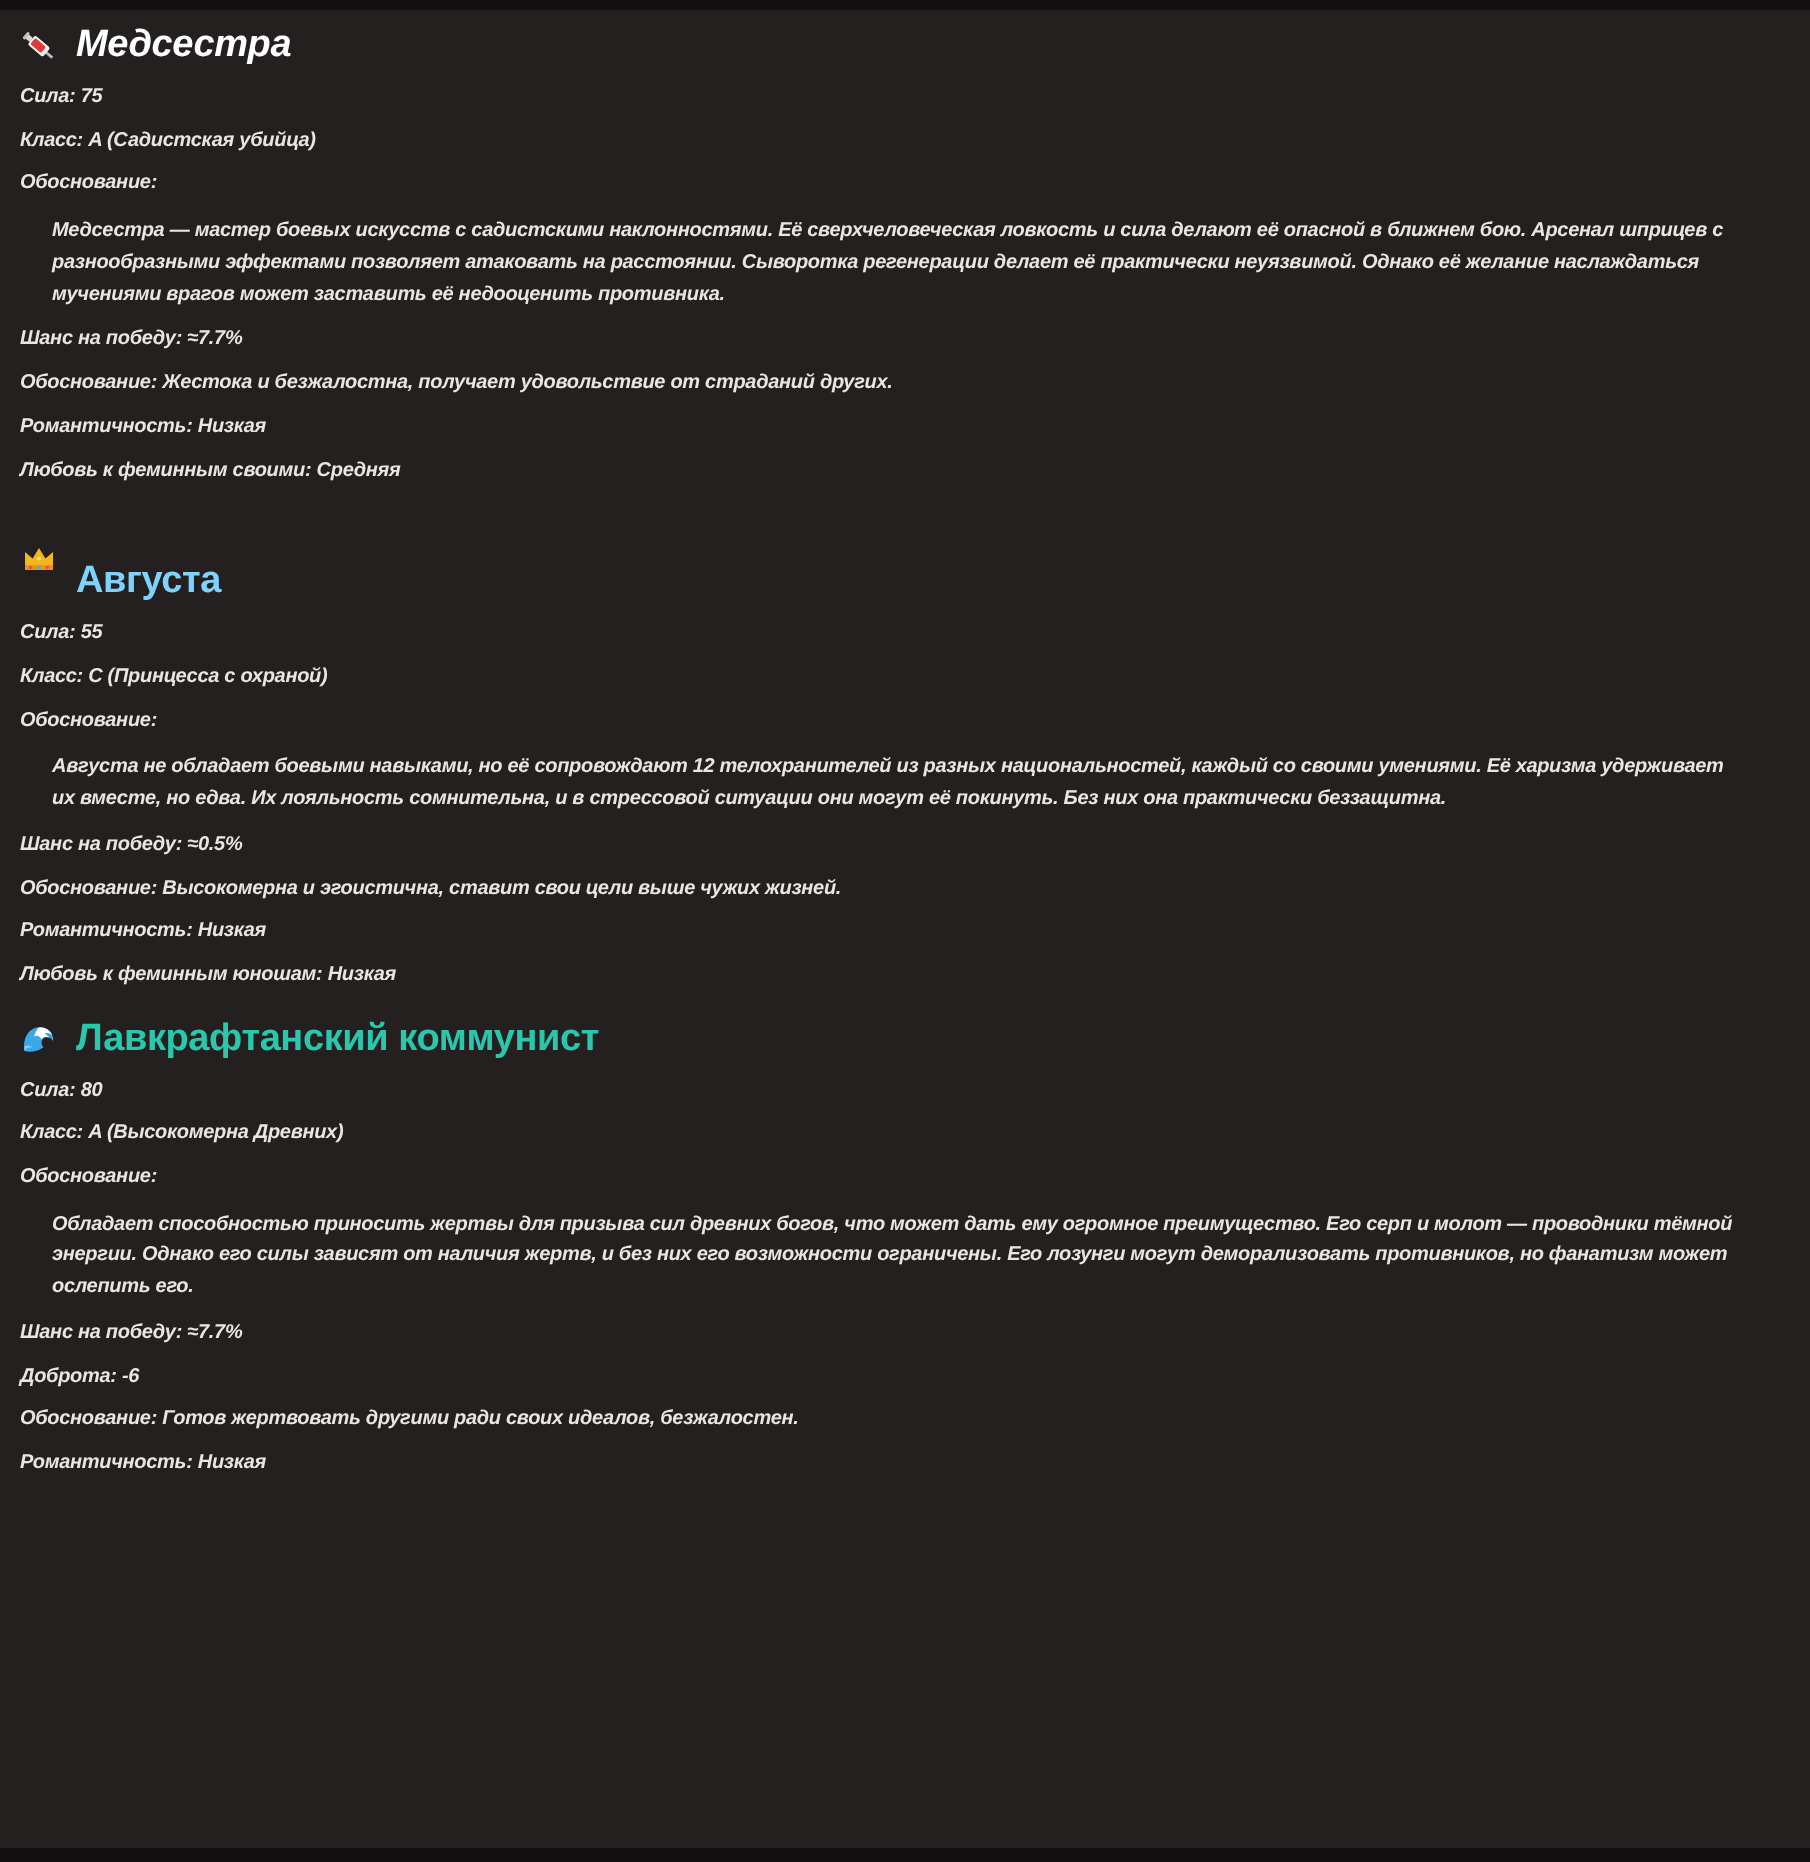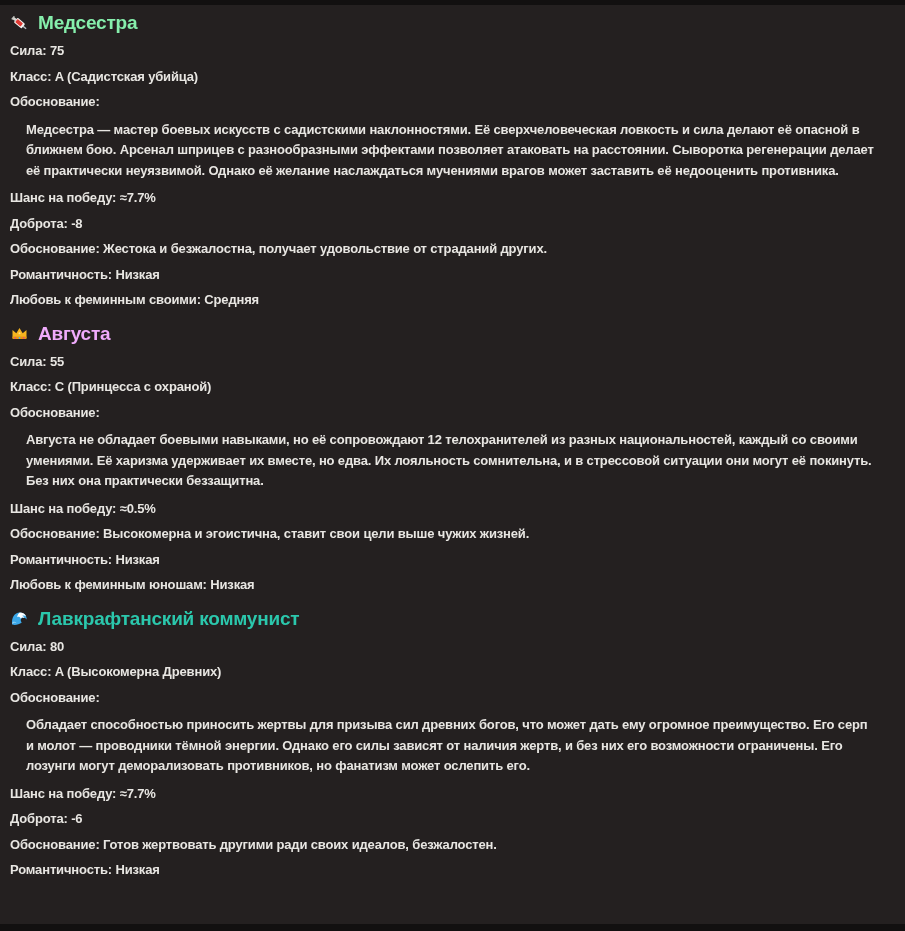--- a/index.html
+++ b/index.html
@@ -43,24 +43,25 @@
     width: 19px;
     height: 19px;
     display: inline-flex;
     align-items: center;
     justify-content: center;
     flex: 0 0 auto;
   }
   .icon svg { width: 19px; height: 19px; display: block; }
   .line {
     margin: 9px 0;
-    font-size: 13px;
+    font-size: 10px;
     font-weight: bold;
     line-height: 1.27;
     letter-spacing: -0.15px;
+    font-style: italic;
   }
   .desc {
     line-height: 1.58;
     margin: 9px 16px;
   }
 </style>
 </head>
 <body>
 
 <div class="edge edge-top"></div>
@@ -73,46 +74,45 @@
         <svg viewBox="0 0 19 19">
           <g transform="rotate(40 9.5 9.5)">
             <rect x="14" y="8.6" width="4" height="1.4" fill="#b9bec4"></rect>
             <rect x="4.2" y="6.2" width="10" height="6" rx="1.2" fill="#f3f3f1"></rect>
             <rect x="5.2" y="7.2" width="7" height="4" rx="0.8" fill="#e03a34"></rect>
             <rect x="1" y="8" width="3.4" height="2.6" rx="0.8" fill="#d8d8d4"></rect>
             <rect x="0.2" y="7.2" width="1.6" height="4.2" rx="0.6" fill="#c2c2be"></rect>
           </g>
         </svg>
       </span>
-      <span style="color: #86efac;">Медсестра</span>
+      <span style="color: #ffffff; font-style: italic;">Медсестра</span>
     </h2>
     <p class="line">Сила: 75</p>
     <p class="line">Класс: A (Садистская убийца)</p>
     <p class="line">Обоснование:</p>
     <p class="line desc">Медсестра — мастер боевых искусств с садистскими наклонностями. Её сверхчеловеческая ловкость и сила делают её опасной в ближнем бою. Арсенал шприцев с разнообразными эффектами позволяет атаковать на расстоянии. Сыворотка регенерации делает её практически неуязвимой. Однако её желание наслаждаться мучениями врагов может заставить её недооценить противника.</p>
     <p class="line">Шанс на победу: ≈7.7%</p>
-    <p class="line">Доброта: -8</p>
     <p class="line">Обоснование: Жестока и безжалостна, получает удовольствие от страданий других.</p>
     <p class="line">Романтичность: Низкая</p>
     <p class="line">Любовь к феминным своими: Средняя</p>
   </section>
 
   <section>
     <h2 class="char-header">
       <span class="icon">
         <svg viewBox="0 0 19 19">
           <path d="M2.5 14 L2.5 6 L6.3 9.2 L9.5 4 L12.7 9.2 L16.5 6 L16.5 14 Z" fill="#f6b41f"></path>
           <rect x="2.5" y="12.6" width="14" height="2.4" fill="#e8960f"></rect>
           <circle cx="5.3" cy="13.8" r="0.9" fill="#e54b7e"></circle>
           <circle cx="9.5" cy="13.8" r="0.9" fill="#49b3e8"></circle>
           <circle cx="13.7" cy="13.8" r="0.9" fill="#e54b7e"></circle>
           <circle cx="9.5" cy="9.3" r="1" fill="#fde28a"></circle>
         </svg>
       </span>
-      <span style="color: #f0abfc;">Августа</span>
+      <span style="color: #7dd3fc; margin-top: 24px;">Августа</span>
     </h2>
     <p class="line">Сила: 55</p>
     <p class="line">Класс: C (Принцесса с охраной)</p>
     <p class="line">Обоснование:</p>
     <p class="line desc">Августа не обладает боевыми навыками, но её сопровождают 12 телохранителей из разных национальностей, каждый со своими умениями. Её харизма удерживает их вместе, но едва. Их лояльность сомнительна, и в стрессовой ситуации они могут её покинуть. Без них она практически беззащитна.</p>
     <p class="line">Шанс на победу: ≈0.5%</p>
     <p class="line">Обоснование: Высокомерна и эгоистична, ставит свои цели выше чужих жизней.</p>
     <p class="line">Романтичность: Низкая</p>
     <p class="line">Любовь к феминным юношам: Низкая</p>
   </section>

